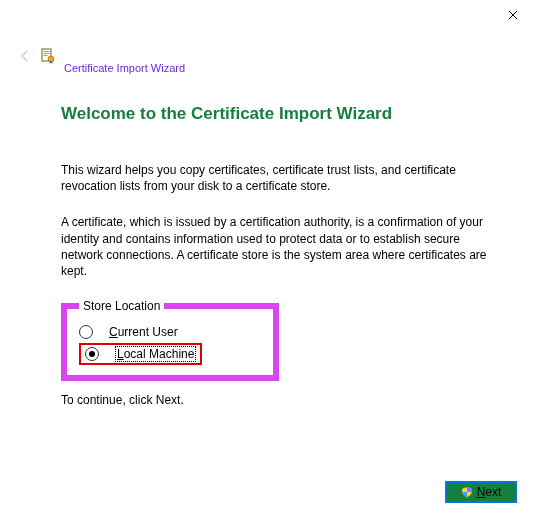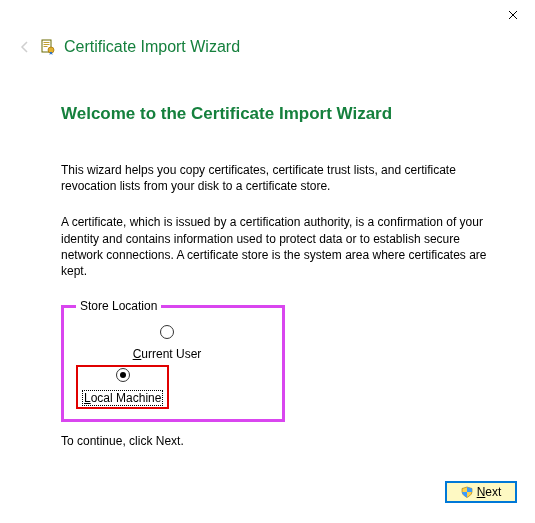--- a/index.html
+++ b/index.html
@@ -51,21 +51,21 @@
   .back-arrow {
     width: 14px; height: 14px;
     display: flex; align-items: center; justify-content: center;
     opacity: 0.4; cursor: default;
   }
   .wizard-icon {
     width: 16px; height: 16px;
     display: flex; align-items: center; justify-content: center;
     margin-left: 0px;
   }
-  .header-title { color: #15803d; font-size: 16px; }
+  .header-title { color: #6d28d9; font-size: 11px; margin-top: 24px; }
 
   
   .content {
     position: absolute;
     top: 104px;
     left: 61px;
     right: 34px;
   }
   h1 {
     font-size: 17px;
@@ -73,35 +73,34 @@
     color: #15803d;
     margin: 0 0 38px 0;
   }
   p.desc {
     margin: 0 0 20px 0;
     line-height: 1.35;
   }
 
   
   fieldset.store {
-    border: 3px solid #d946ef;
+    border: 6px solid #d946ef;
     margin: 20px 0 0 0;
-    padding: 8px 24px 10px 12px;
+    padding: 8px 12px 10px 12px;
     width: 182px;
   }
   fieldset.store legend {
     padding: 0 4px;
     font-size: 12px;
   }
   .radio-row {
     display: flex;
     align-items: center;
-    gap: 8px;
+    gap: 16px;
     margin: 4px 0;
-    flex-direction: column;
   }
   .radio {
     width: 12px; height: 12px;
     border: 1px solid #333;
     border-radius: 50%;
     display: inline-flex;
     align-items: center; justify-content: center;
     background: #fff;
   }
   .radio.checked::after {
@@ -130,21 +129,21 @@
     position: absolute;
     bottom: 20px;
     right: 18px;
     display: flex;
     gap: 8px;
   }
   .btn {
     height: 22px;
     min-width: 72px;
     border: 1px solid #adadad;
-    background: #fef9c3;
+    background: #15803d;
     font-size: 12px;
     display: inline-flex;
     align-items: center;
     justify-content: center;
     gap: 4px;
     cursor: pointer;
     padding: 0 10px;
     font-family: inherit;
   }
   .btn.default {

